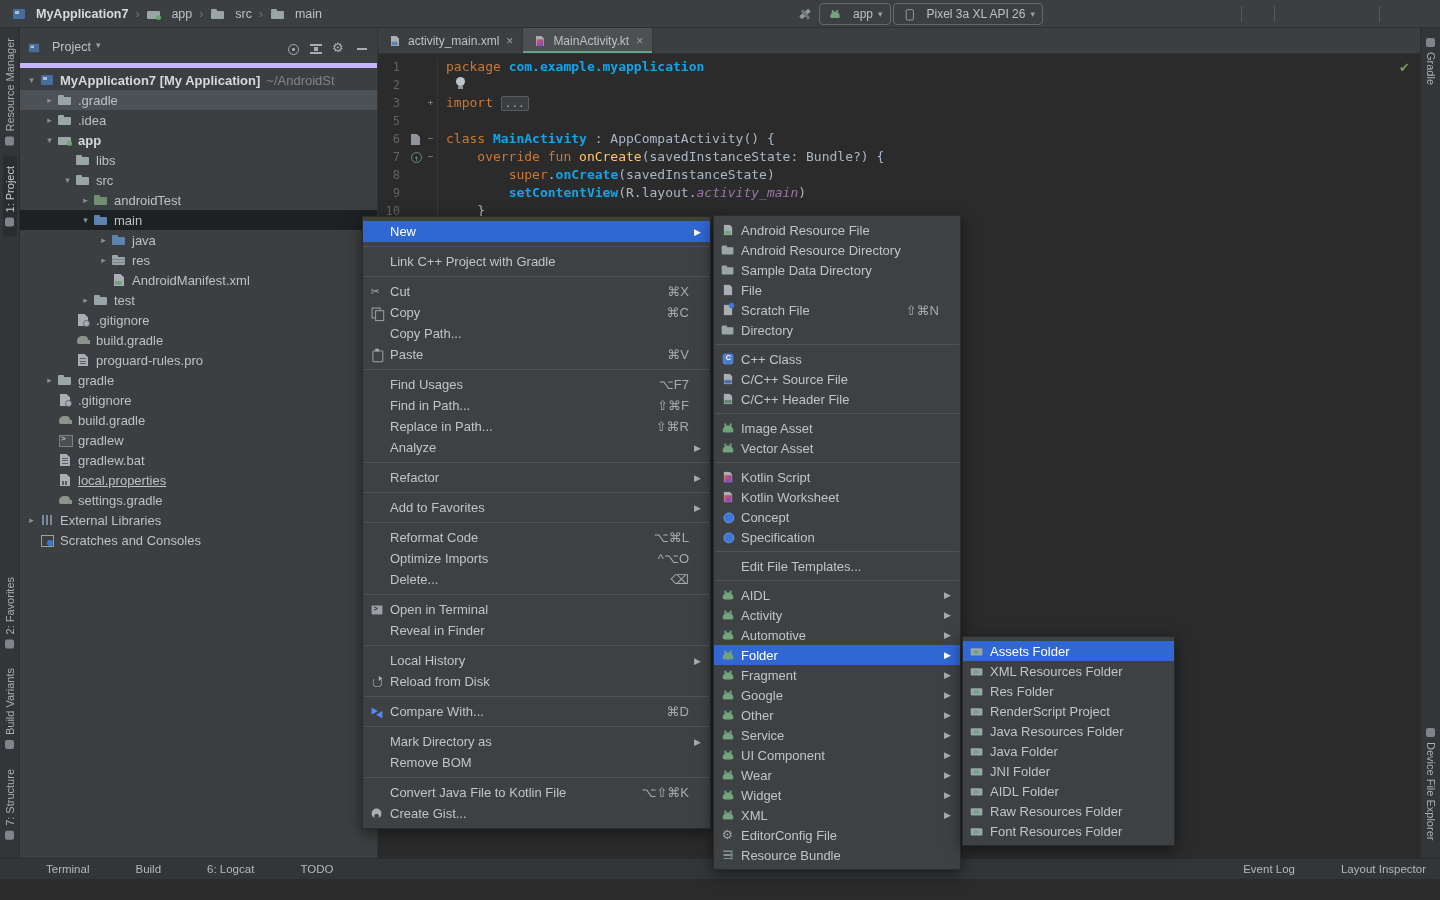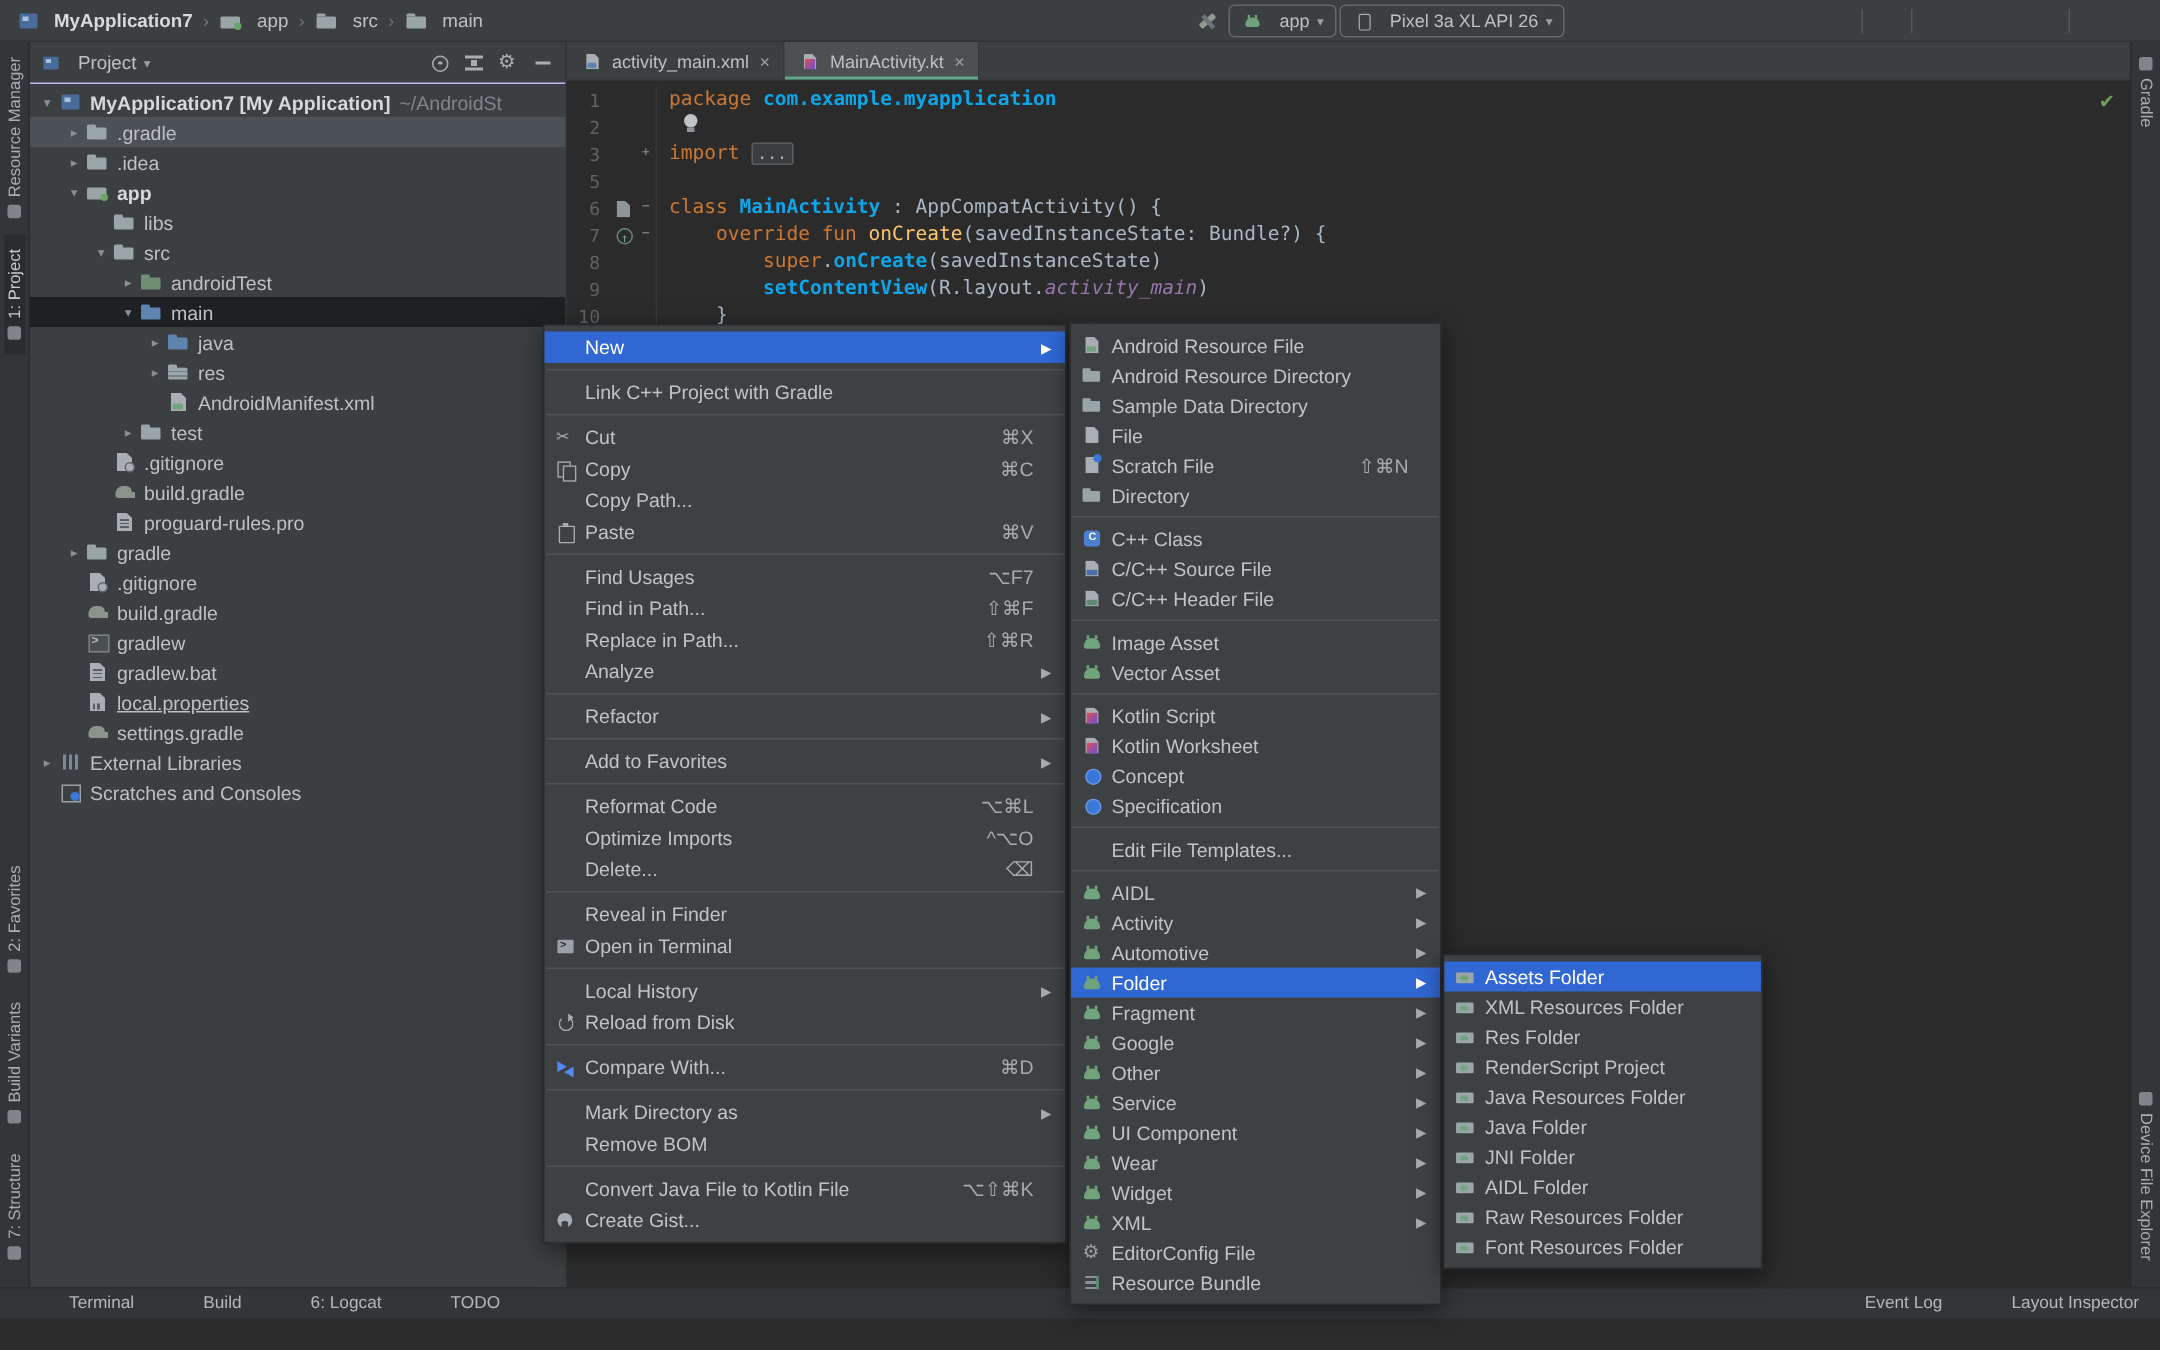--- a/index.html
+++ b/index.html
@@ -35,22 +35,22 @@
     padding:10px 1px; display:flex; align-items:center; gap:5px; white-space:nowrap; }
   .vbtn.st-active { background:#2a2d2f; color:#c7cbce; }
   .vbtn-r { writing-mode:vertical-rl; font-size:11px; color:#a9aeb2; padding:10px 1px;
     display:flex; align-items:center; gap:5px; white-space:nowrap; }
   .vspacer { flex:1; }
   .vdot { width:9px; height:9px; background:#7f858b; border-radius:2px; flex:none; }
 
   
   #proj { position:absolute; left:20px; top:28px; width:358px; height:830px;
     background:#3c3f41; border-right:1px solid #323537; overflow:hidden; }
-  #proj-head { height:28px; display:flex; align-items:center; padding:0 6px; gap:5px;
-    color:#bdc1c5; font-size:12.5px; border-bottom:1px solid #c4b5fd; }
+  #proj-head { height:28px; display:flex; padding:0 6px; gap:5px;
+    color:#bdc1c5; font-size:12.5px; border-bottom:5px solid #c4b5fd;margin-top:12px; }
   #proj-head .caret { font-size:9px; color:#9aa0a4; }
   #proj-head .spacer { flex:1; }
   .ph { width:18px; height:18px; position:relative; display:inline-block; }
   .ph::before, .ph::after { content:""; position:absolute; }
   .ph-locate::before { left:4px; top:4px; width:9px; height:9px; border:1.5px solid #a8adb2; border-radius:50%; }
   .ph-locate::after { left:8px; top:8px; width:2.5px; height:2.5px; background:#a8adb2; border-radius:50%; }
   .ph-collapse::before { left:3px; top:4px; width:12px; height:2px; background:#a8adb2; box-shadow:0 8px 0 #a8adb2; }
   .ph-collapse::after { left:7px; top:7px; width:4px; height:4px; background:#a8adb2; }
   .ph-gear::before { content:"⚙"; left:2px; top:0px; color:#a8adb2; font-size:13px; }
   .ph-hide::before { left:4px; top:8px; width:10px; height:2px; background:#a8adb2; }
@@ -647,29 +647,29 @@
       </div>
       <div class="mi">
         <span class="ico ico-none"></span>
         <span class="mlabel">Delete...</span>
         <span class="mfill"></span>
         <span class="msc">⌫</span>
         <span class="mcaret" style="visibility: hidden;">▶</span>
       </div>
       <div class="msep"></div>
       <div class="mi">
-        <span class="ico ico-none"></span>
-        <span class="mlabel">Reveal in Finder</span>
-        <span class="mfill"></span>
-        <span class="msc"></span>
-        <span class="mcaret" style="visibility: hidden;">▶</span>
-      </div>
-      <div class="mi">
         <span class="ico ico-terminal"></span>
         <span class="mlabel">Open in Terminal</span>
+        <span class="mfill"></span>
+        <span class="msc"></span>
+        <span class="mcaret" style="visibility: hidden;">▶</span>
+      </div>
+      <div class="mi">
+        <span class="ico ico-none"></span>
+        <span class="mlabel">Reveal in Finder</span>
         <span class="mfill"></span>
         <span class="msc"></span>
         <span class="mcaret" style="visibility: hidden;">▶</span>
       </div>
       <div class="msep"></div>
       <div class="mi">
         <span class="ico ico-none"></span>
         <span class="mlabel">Local History</span>
         <span class="mfill"></span>
         <span class="msc"></span>

